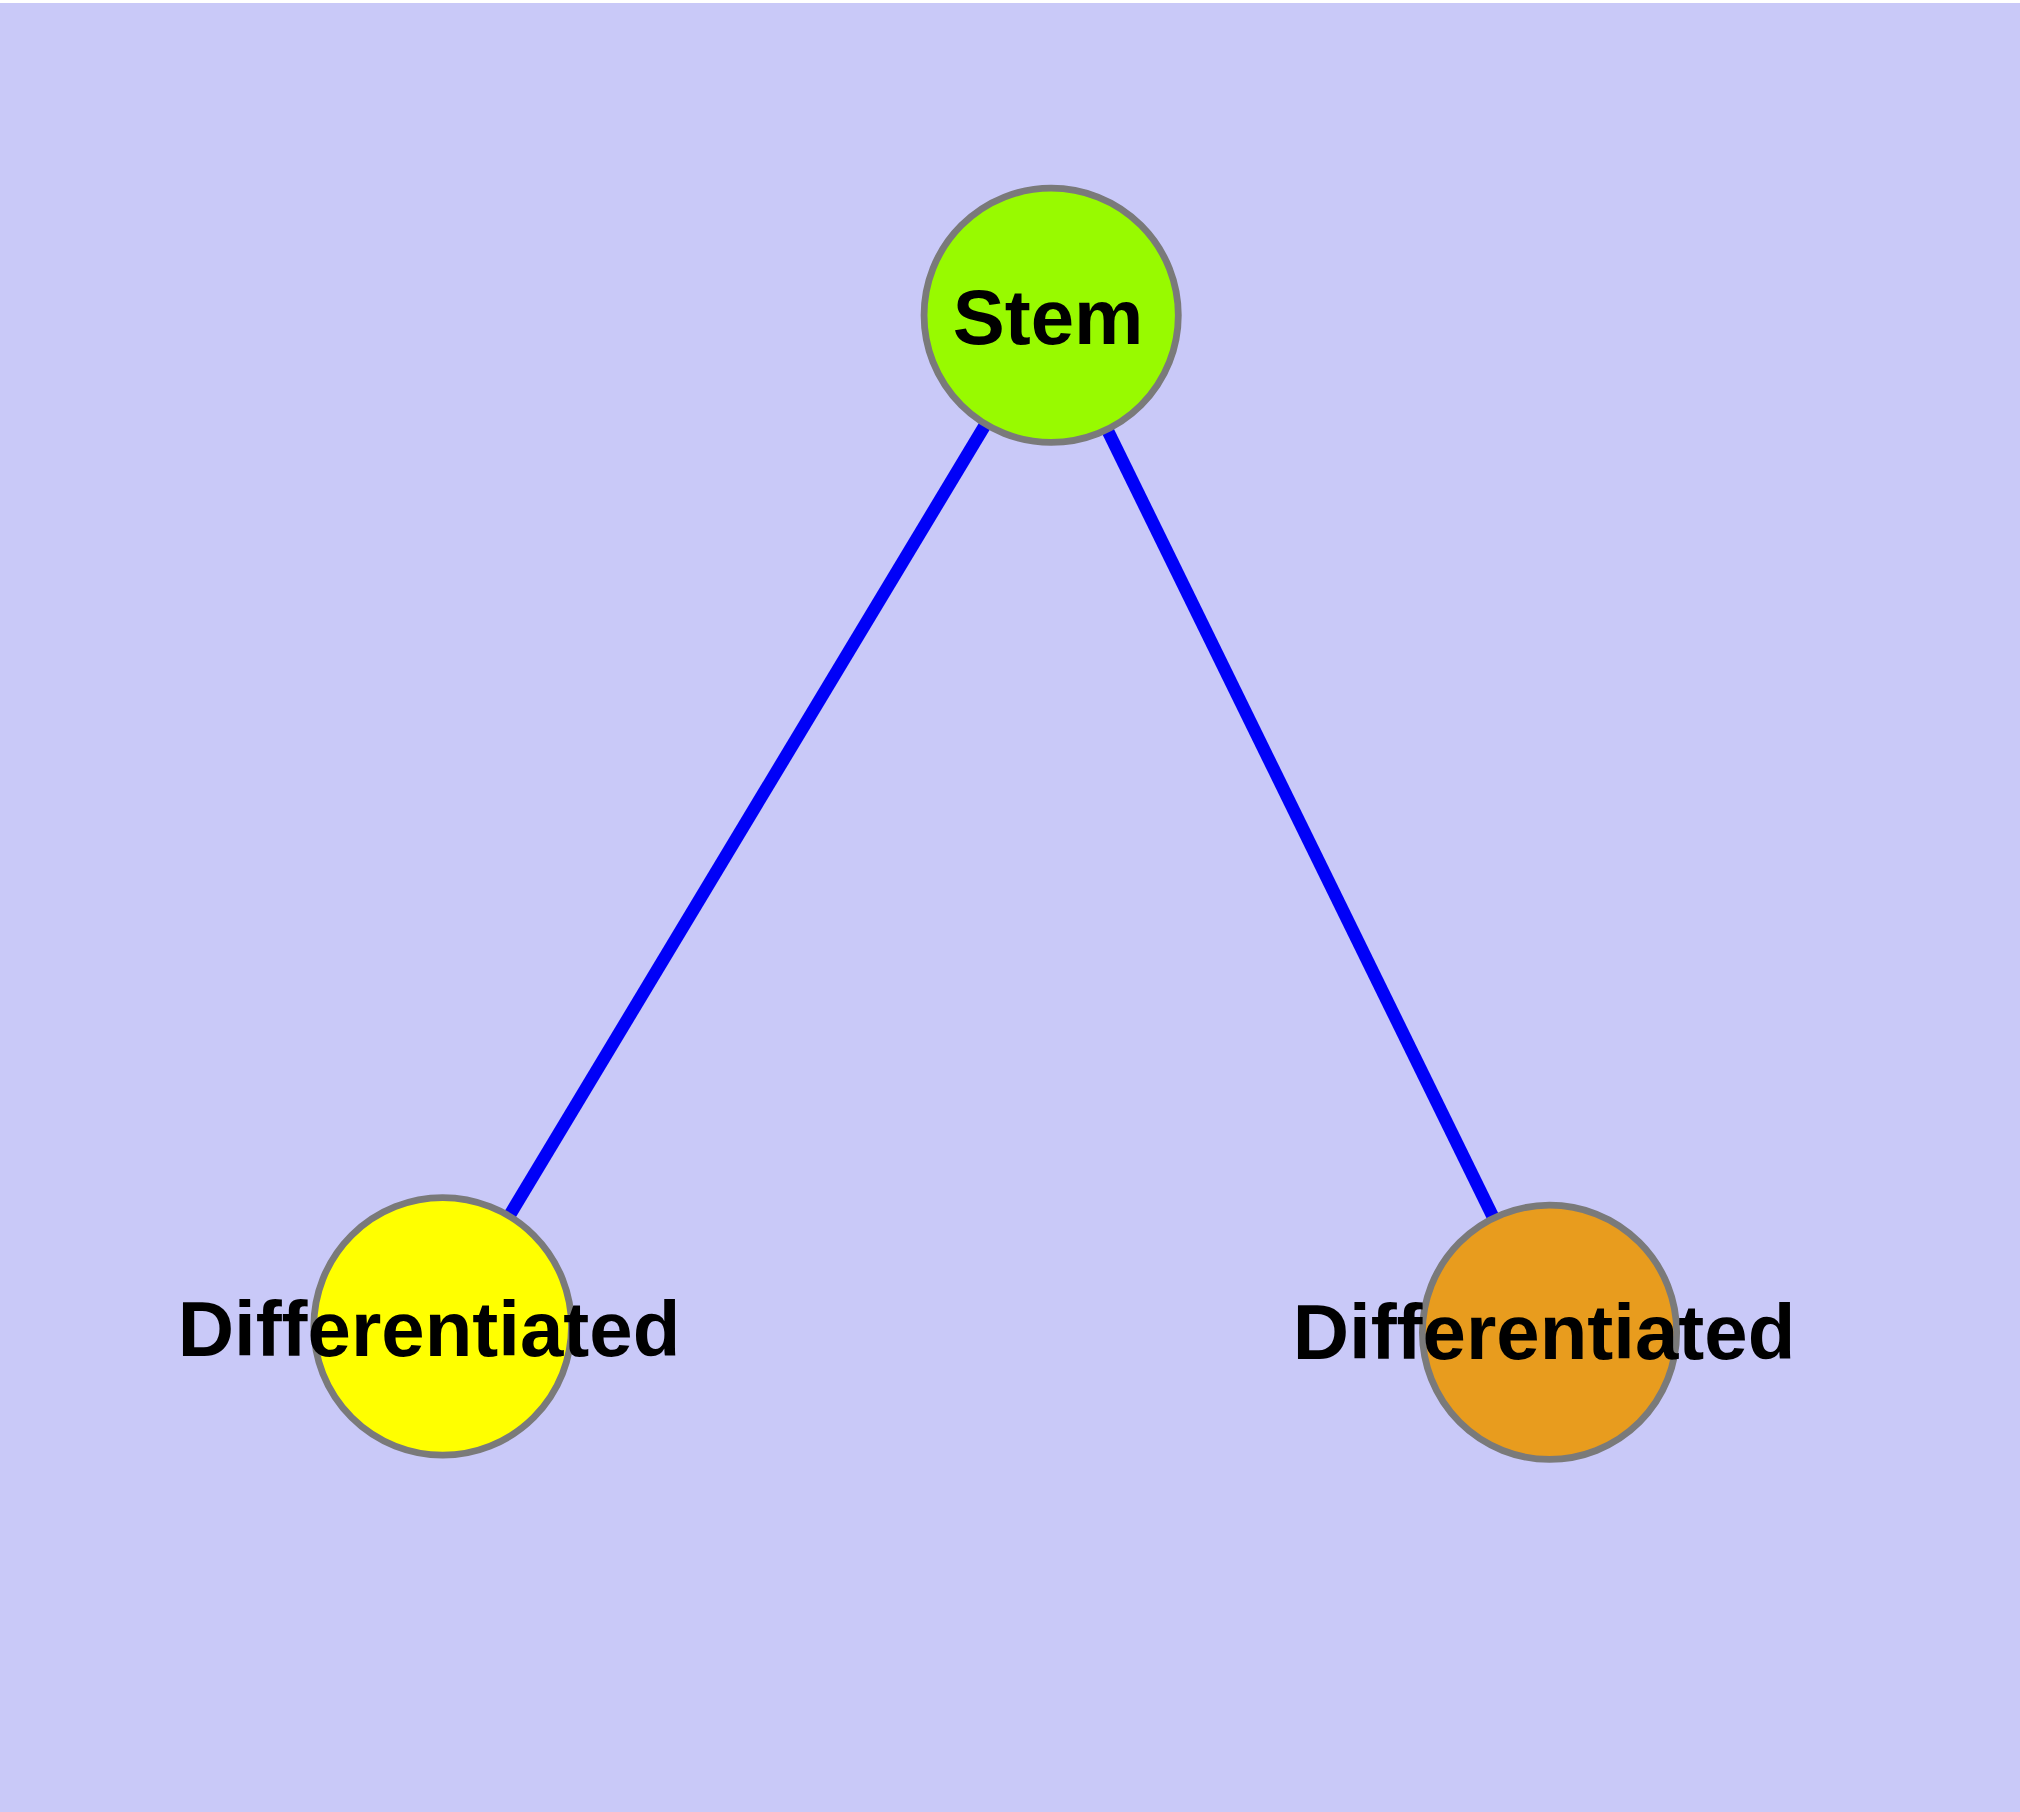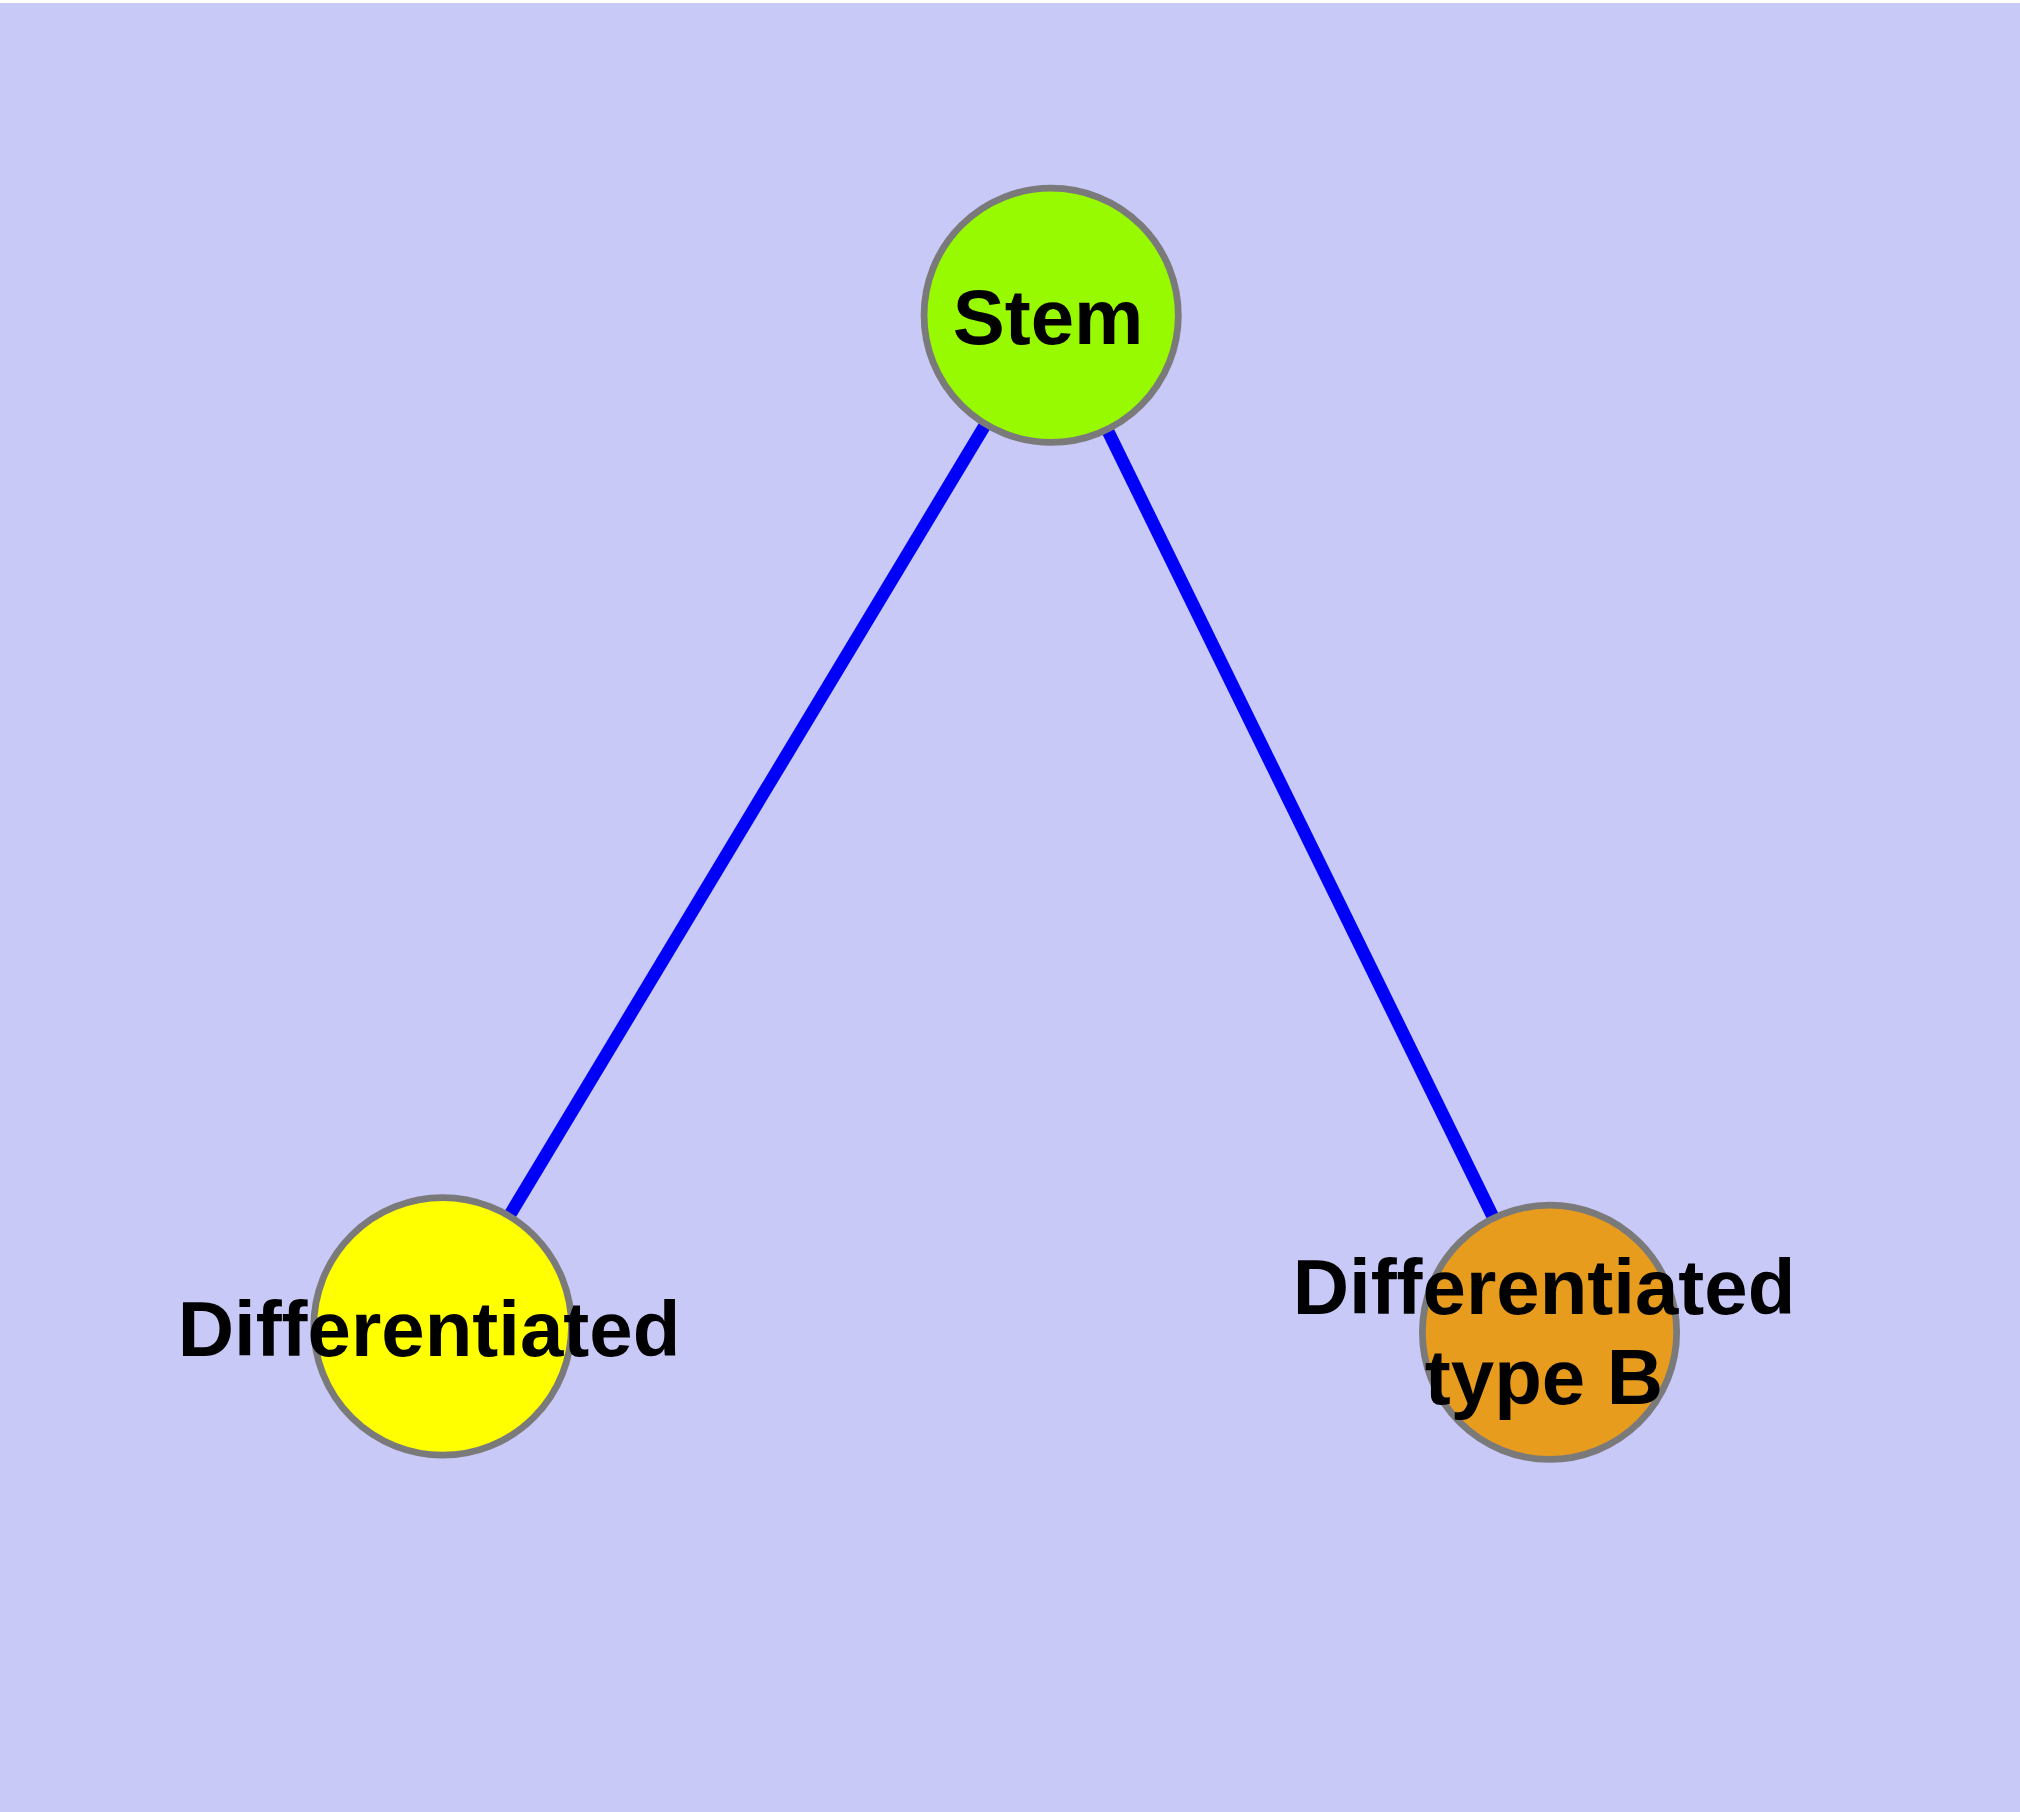--- a/index.html
+++ b/index.html
@@ -73,18 +73,17 @@
   <div class="node-label" style="left: 1048px; top: 317px; color: rgb(0, 0, 0);">
     <span class="label-line">Stem</span>
   </div>
 
   <div class="node-label" style="left: 429px; top: 1329px; color: rgb(0, 0, 0);">
     <span class="label-line">Differentiated</span>
   </div>
 
   <div class="node-label" style="left: 1544px; top: 1332px; color: rgb(0, 0, 0);">
     <span class="label-line">Differentiated</span>
-    <span class="label-line">type B</span>
   </div>
 
   <div class="top-strip" style="background-color: rgb(255, 255, 255);"></div>
 </div>
 
 
 </body></html>

